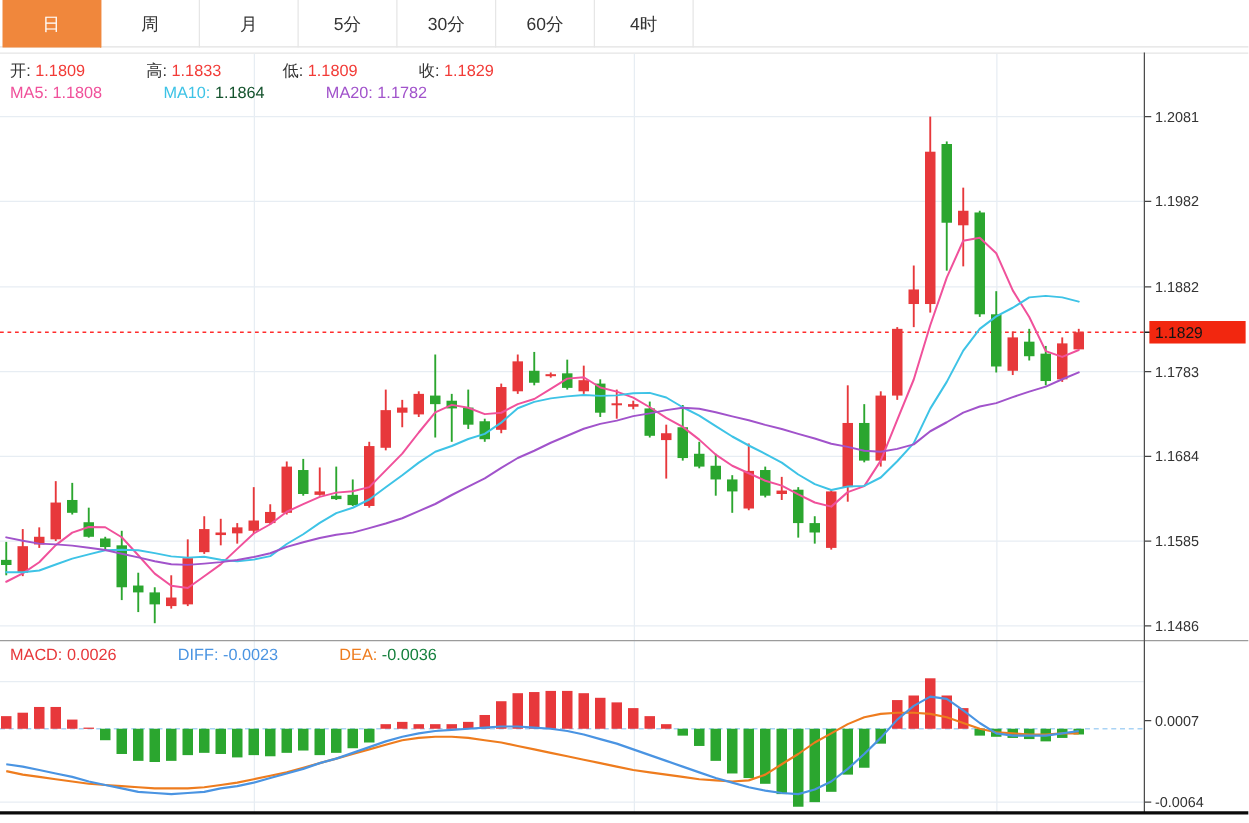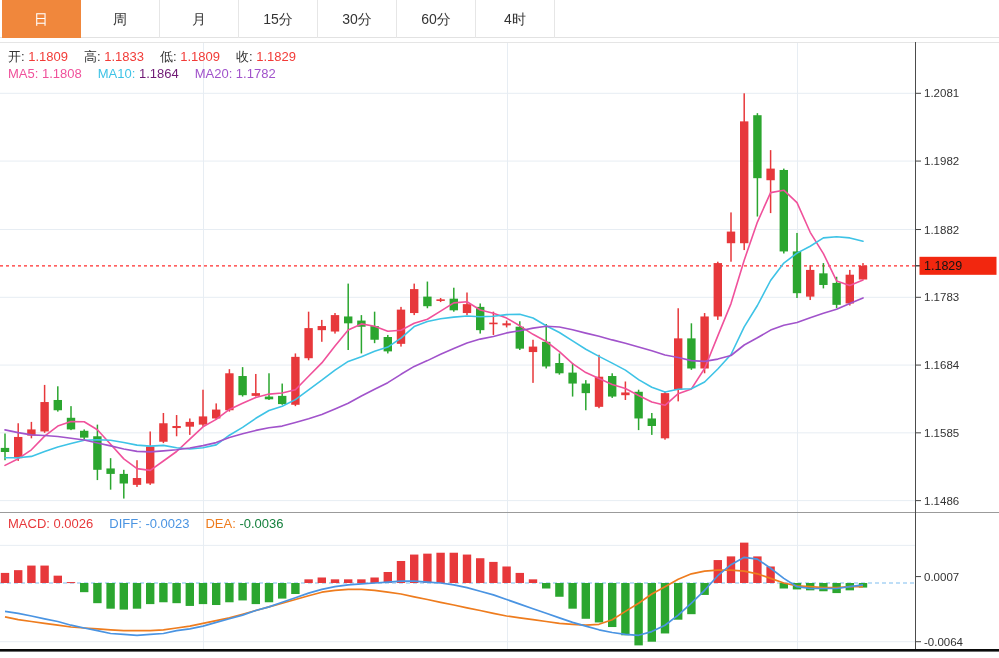--- a/index.html
+++ b/index.html
@@ -3,51 +3,51 @@
 <meta charset="utf-8">
 <style>
   html,body{margin:0;padding:0;background:#fff;}
   .screen{position:relative;width:999px;height:658px;background:#fff;overflow:hidden;
           font-family:"Liberation Sans","DejaVu Sans",sans-serif;}
   .tabbar{position:absolute;top:0;left:0;width:999px;height:38px;background:#fff;
           border-bottom:1px solid #e2e2e2;display:flex;padding-left:2px;box-sizing:border-box;}
   .tab{width:78px;height:38px;line-height:38px;text-align:center;font-size:14px;color:#333;
        border-right:1px solid #e6e6e6;cursor:pointer;user-select:none;}
   .tab.active{background:#f0873c;color:#fff;border-right:1px solid #f0873c;}
-  .inforow{position:absolute;left:8px;display:flex;font-size:13px;white-space:nowrap;z-index:3;}
+  .inforow{position:absolute;left:8px;display:flex;font-size:13px;white-space:nowrap;z-index:3;gap:33px;}
   .inforow .item{margin-right:16px;}
   .inforow .lbl{color:#333;}
   #ohlc-row{top:48px;}
   #ma-row{top:66px;}
   #macd-row{top:516px;}
   svg{position:absolute;top:0;left:0;z-index:1;}
   text{font-family:"Liberation Sans","DejaVu Sans",sans-serif;}
 </style>
 </head>
 <body>
 
 <div class="screen">
   <div class="tabbar" id="tabbar">
       <div class="tab active">日</div>
       <div class="tab">周</div>
       <div class="tab">月</div>
-      <div class="tab">15分</div>
+      <div class="tab">5分</div>
       <div class="tab">30分</div>
       <div class="tab">60分</div>
       <div class="tab">4时</div>
     </div>
   <div class="inforow" id="ohlc-row">
       <span class="item"><span class="lbl">开:</span><span style="color: rgb(242, 59, 55);"> 1.1809</span></span>
       <span class="item"><span class="lbl">高:</span><span style="color: rgb(242, 59, 55);"> 1.1833</span></span>
       <span class="item"><span class="lbl">低:</span><span style="color: rgb(242, 59, 55);"> 1.1809</span></span>
       <span class="item"><span class="lbl">收:</span><span style="color: rgb(242, 59, 55);"> 1.1829</span></span>
     </div>
   <div class="inforow" id="ma-row">
       <span class="item"><span class="lbl" style="color: rgb(240, 81, 155);">MA5:</span><span style="color: rgb(240, 81, 155);"> 1.1808</span></span>
-      <span class="item"><span class="lbl" style="color: rgb(62, 195, 230);">MA10:</span><span style="color: #701a75; margin-top: 27px;"> 1.1864</span></span>
+      <span class="item"><span class="lbl" style="color: rgb(62, 195, 230);">MA10:</span><span style="color: #14532d; margin-top: 27px;"> 1.1864</span></span>
       <span class="item"><span class="lbl" style="color: rgb(161, 83, 203);">MA20:</span><span style="color: rgb(161, 83, 203); margin-top: 20px;"> 1.1782</span></span>
     </div>
   <div class="inforow" id="macd-row">
       <span class="item"><span class="lbl" style="color: rgb(231, 56, 59);">MACD:</span><span style="color: rgb(231, 56, 59); text-align: right;"> 0.0026</span></span>
       <span class="item"><span class="lbl" style="color: rgb(74, 148, 226);">DIFF:</span><span style="color: rgb(74, 148, 226);"> -0.0023</span></span>
       <span class="item"><span class="lbl" style="color: rgb(238, 124, 30); text-align: right;">DEA:</span><span style="color: #15803d;"> -0.0036</span></span>
     </div>
   <svg id="chart-svg" width="999" height="658">
       <line x1="0" y1="42.5" x2="999" y2="42.5" stroke="#e5e5e5" stroke-width="1"></line>
       <line x1="0" y1="93.3" x2="915" y2="93.3" stroke="#e7edf3" stroke-width="1"></line>

